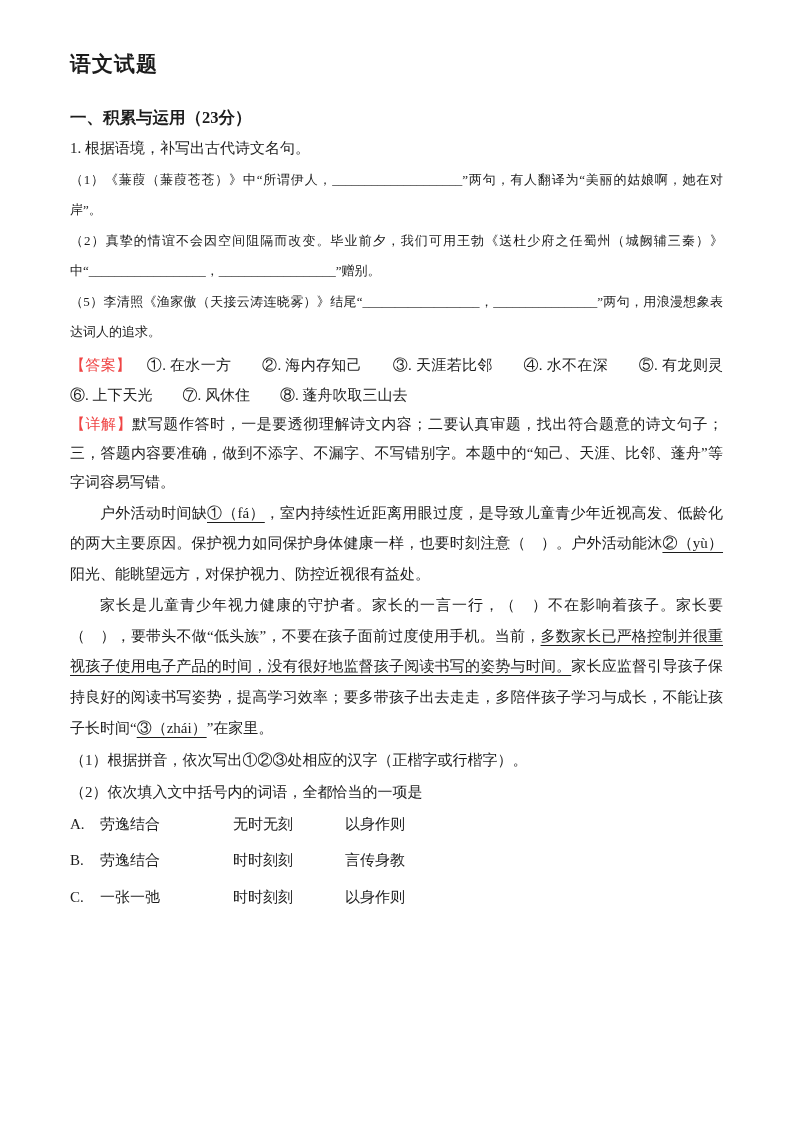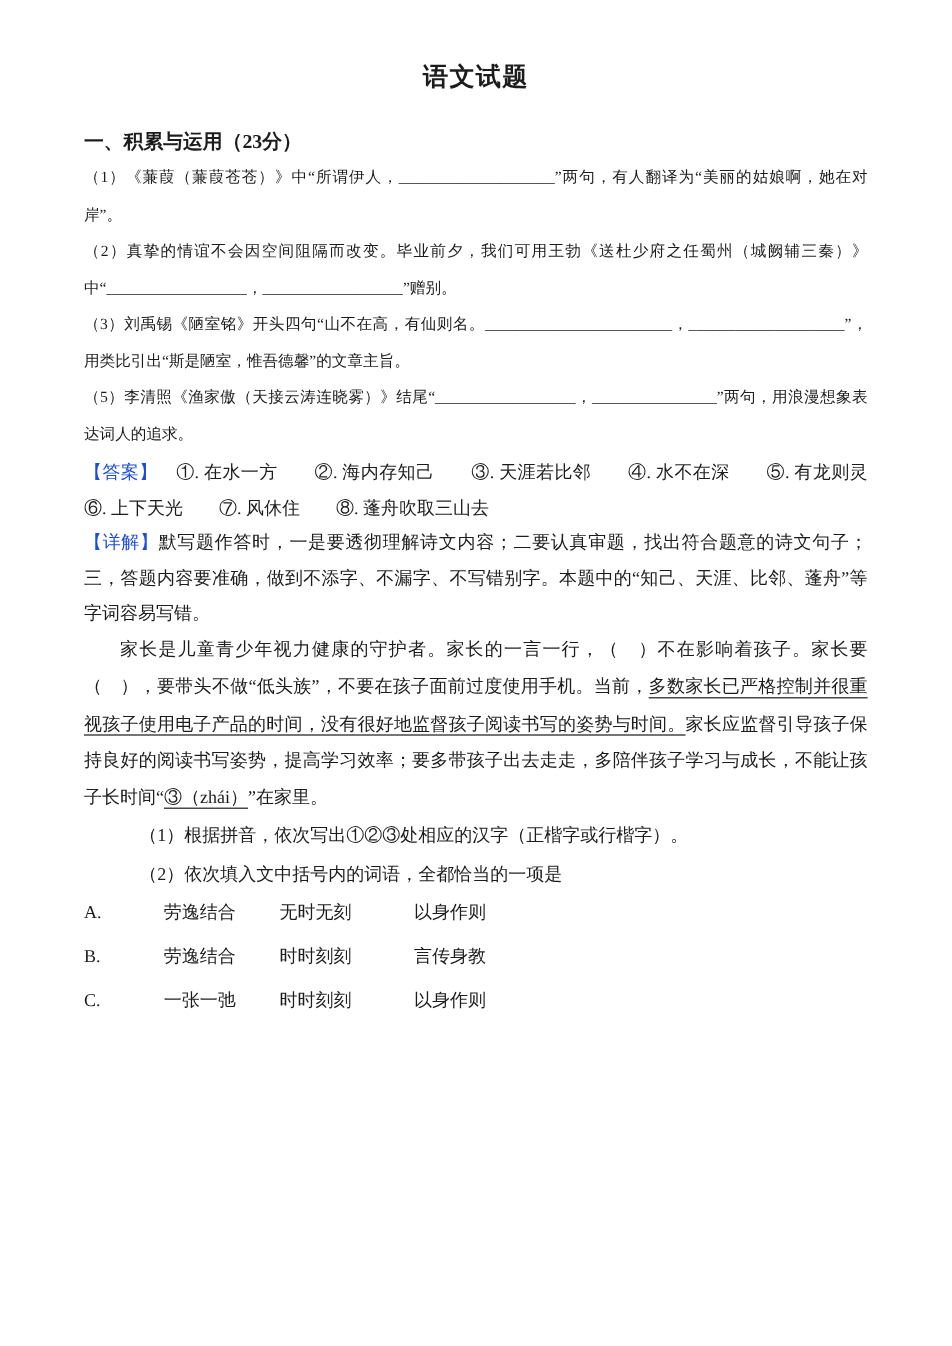--- a/index.html
+++ b/index.html
@@ -11,21 +11,21 @@
     font-family: "Liberation Serif", "DejaVu Serif", serif;
     color: #1c1c1c;
     display: flex;
     flex-direction: column;
   }
   .page {
     flex: 1;
     padding: 50px 70px 0 70px;
   }
   .doc-title {
-    text-align: center;
+    text-align: left;
     font-size: 21px;
     font-weight: bold;
     letter-spacing: 1px;
     margin-bottom: 16px;
   }
   .section-heading {
     font-size: 16.5px;
     font-weight: bold;
     margin-bottom: 4px;
     margin-top: 29px;
@@ -40,71 +40,71 @@
     line-height: 2.35;
     text-align: justify;
   }
   .answer-line, .analysis-line, .detail-line {
     font-size: 15px;
     text-align: justify;
   }
   .answer-line { line-height: 2.0; margin-top: 2px; }
   .analysis-line { line-height: 2.0; }
   .detail-line { line-height: 1.95; }
-  .blue-label { color: #1d4ed8; }
+  .blue-label { color: #ef4444; }
   .passage {
     font-size: 15px;
     line-height: 2.05;
     text-align: justify;
     text-indent: 2em;
   }
   .ul {
     text-decoration: underline;
     text-underline-offset: 4px;
   }
   .sub-q {
     font-size: 15px;
     line-height: 2.15;
     text-align: justify;
-    margin-left: 46px;
   }
   .options { margin-top: 6px; }
   .opt-row {
     display: flex;
     align-items: baseline;
     font-size: 15px;
     margin: 0 0 16px 0;
     line-height: 1.35;
   }
   .opt-label { width: 30px; }
-  .opt-c1 { width: 133px; text-align: center; }
+  .opt-c1 { width: 133px; }
   .opt-c2 { width: 112px; font-family: Liberation Serif, serif; }
   .opt-c3 { flex: 1; }
 </style>
 </head>
 <body>
 
 <div class="page">
 
   <h1 class="doc-title">语文试题</h1>
 
   <h2 class="section-heading">一、积累与运用（23分）</h2>
 
+  <p class="stem">1. 根据语境，补写出古代诗文名句。</p>
 
   <p class="q-item">（1）《蒹葭（蒹葭苍苍）》中“所谓伊人，____________________”两句，有人翻译为“美丽的姑娘啊，她在对岸”。</p>
   <p class="q-item">（2）真挚的情谊不会因空间阻隔而改变。毕业前夕，我们可用王勃《送杜少府之任蜀州（城阙辅三秦）》中“__________________，__________________”赠别。</p>
-  <p class="q-item">（3）刘禹锡《陋室铭》开头四句“山不在高，有仙则名。________________________，____________________”，用类比引出“斯是陋室，惟吾德馨”的文章主旨。</p>
   <p class="q-item">（5）李清照《渔家傲（天接云涛连晓雾）》结尾“__________________，________________”两句，用浪漫想象表达词人的追求。</p>
 
   <p class="answer-line"><span class="blue-label">【答案】</span><span>　①. 在水一方　　②. 海内存知己　　③. 天涯若比邻　　④. 水不在深　　⑤. 有龙则灵 ⑥. 上下天光　　⑦. 风休住　　⑧. 蓬舟吹取三山去</span></p>
 
 
   <p class="detail-line"><span class="blue-label">【详解】</span><span>默写题作答时，一是要透彻理解诗文内容；二要认真审题，找出符合题意的诗文句子；三，答题内容要准确，做到不添字、不漏字、不写错别字。本题中的“知己、天涯、比邻、蓬舟”等字词容易写错。</span></p>
 
 
+  <p class="passage"><span>户外活动时间缺</span><span class="ul">①（fá）</span><span>，室内持续性近距离用眼过度，是导致儿童青少年近视高发、低龄化的两大主要原因。保护视力如同保护身体健康一样，也要时刻注意（　）。户外活动能沐</span><span class="ul">②（yù）</span><span>阳光、能眺望远方，对保护视力、防控近视很有益处。</span></p>
 
   <p class="passage"><span>家长是儿童青少年视力健康的守护者。家长的一言一行，（　）不在影响着孩子。家长要（　），要带头不做“低头族”，不要在孩子面前过度使用手机。当前，</span><span class="ul">多数家长已严格控制并很重视孩子使用电子产品的时间，没有很好地监督孩子阅读书写的姿势与时间。</span><span>家长应监督引导孩子保持良好的阅读书写姿势，提高学习效率；要多带孩子出去走走，多陪伴孩子学习与成长，不能让孩子长时间“</span><span class="ul">③（zhái）</span><span>”在家里。</span></p>
 
   <p class="sub-q">（1）根据拼音，依次写出①②③处相应的汉字（正楷字或行楷字）。</p>
   <p class="sub-q">（2）依次填入文中括号内的词语，全都恰当的一项是</p>
 
   <div class="options">
     <div class="opt-row">
       <span class="opt-label">A.</span>
         <span class="opt-c1">劳逸结合</span>

